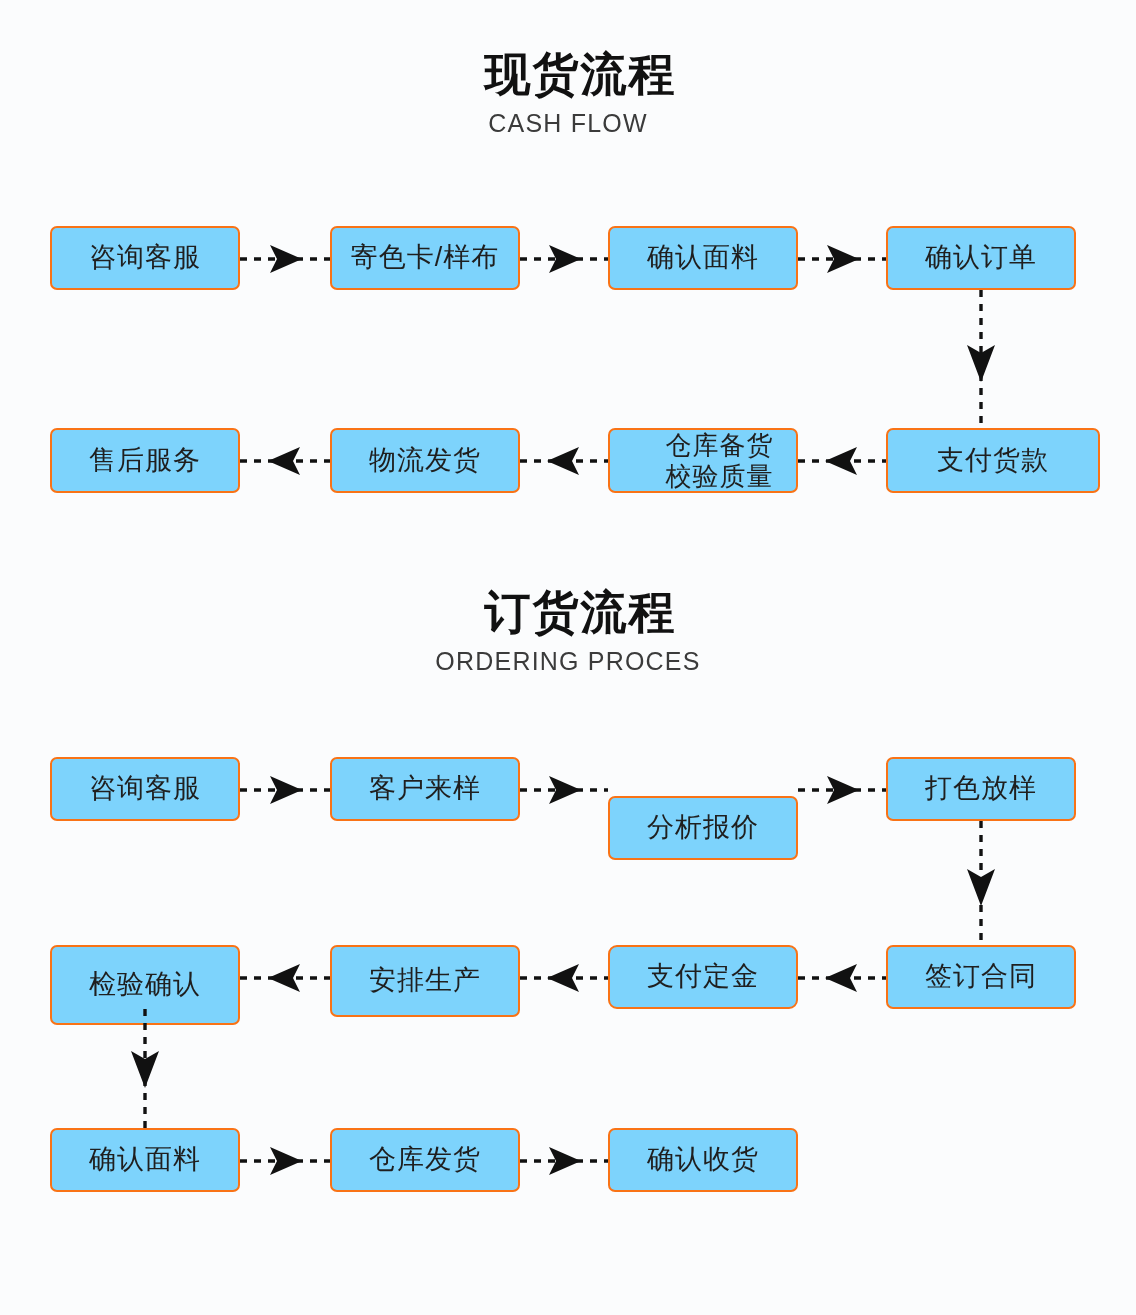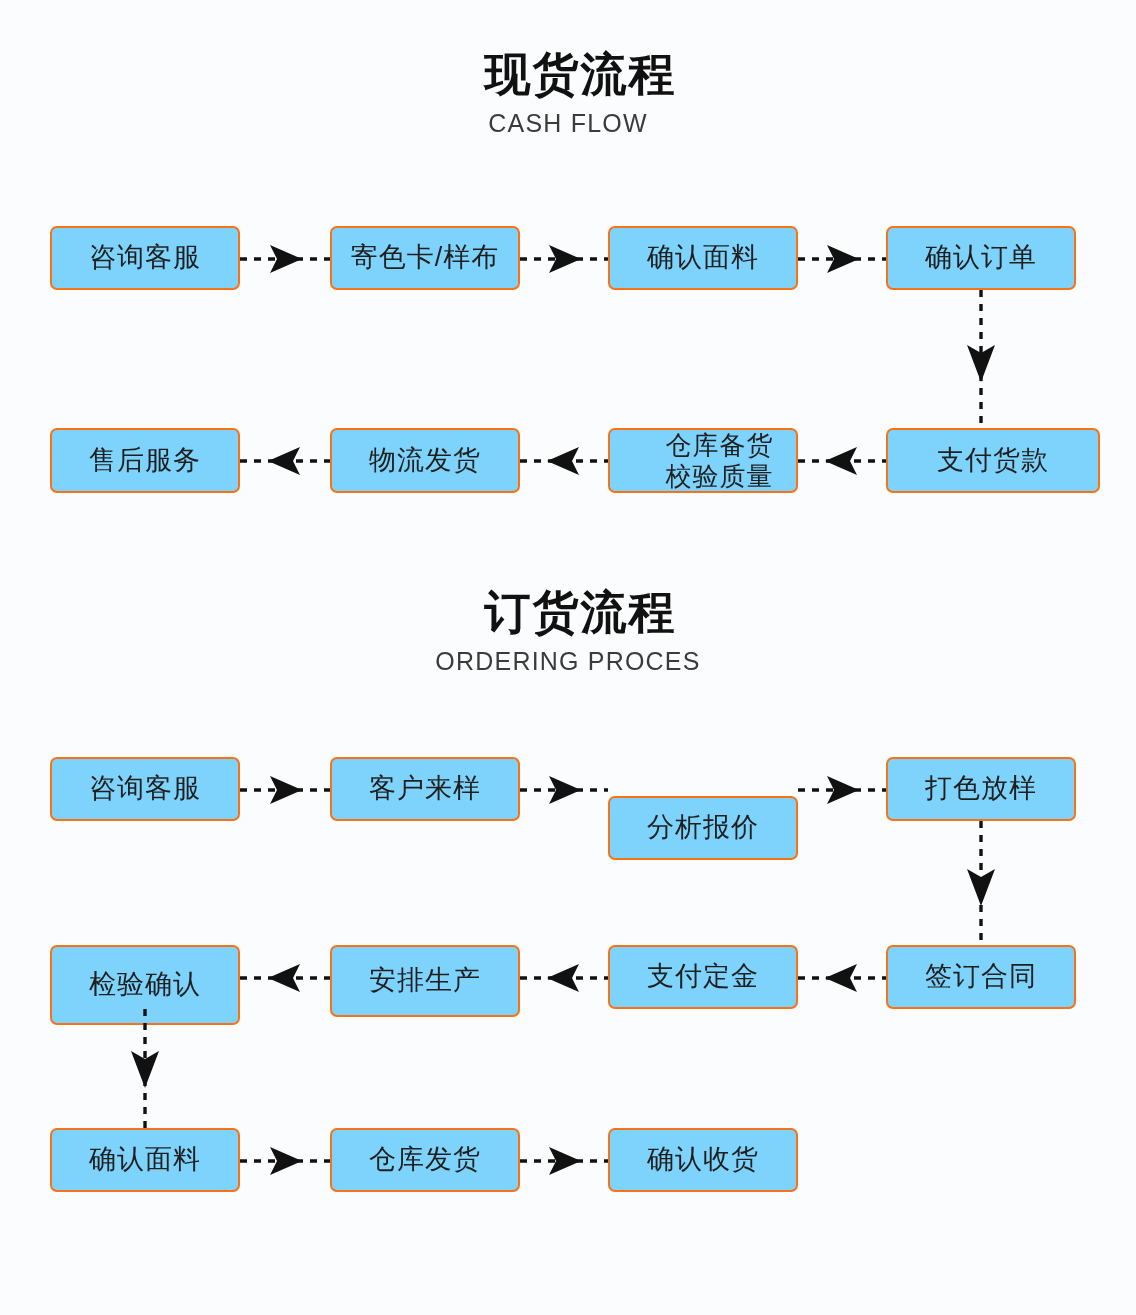--- a/index.html
+++ b/index.html
@@ -207,21 +207,21 @@
       <path d="M2 48 L16 85 L30 48 L16 56 Z" fill="#111111"></path>
     </svg>
   </div>
 
   <div class="node" style="left:50px;  top:945px; width:190px; height:80px;">
     <span class="node-label">检验确认</span>
   </div>
   <div class="node" style="left:330px; top:945px; width:190px; height:72px;">
     <span class="node-label">安排生产</span>
   </div>
-  <div class="node" style="left:608px; top:945px; width:190px; height:64px;">
+  <div class="node" style="left:608px; top:945px; width:190px; height:64px;border-radius:9px;">
     <span class="node-label">支付定金</span>
   </div>
   <div class="node" style="left:886px; top:945px; width:190px; height:64px;">
     <span class="node-label">签订合同</span>
   </div>
 
   <div class="conn" style="left:240px; top:962px; width:90px; height:32px;">
     <svg width="90" height="32" viewBox="0 0 90 32">
       <line x1="0" y1="16" x2="90" y2="16" stroke="#111111" stroke-width="3.4" stroke-dasharray="7 7"></line>
       <path d="M60 2 L28 16 L60 30 L53 16 Z" fill="#111111"></path>

